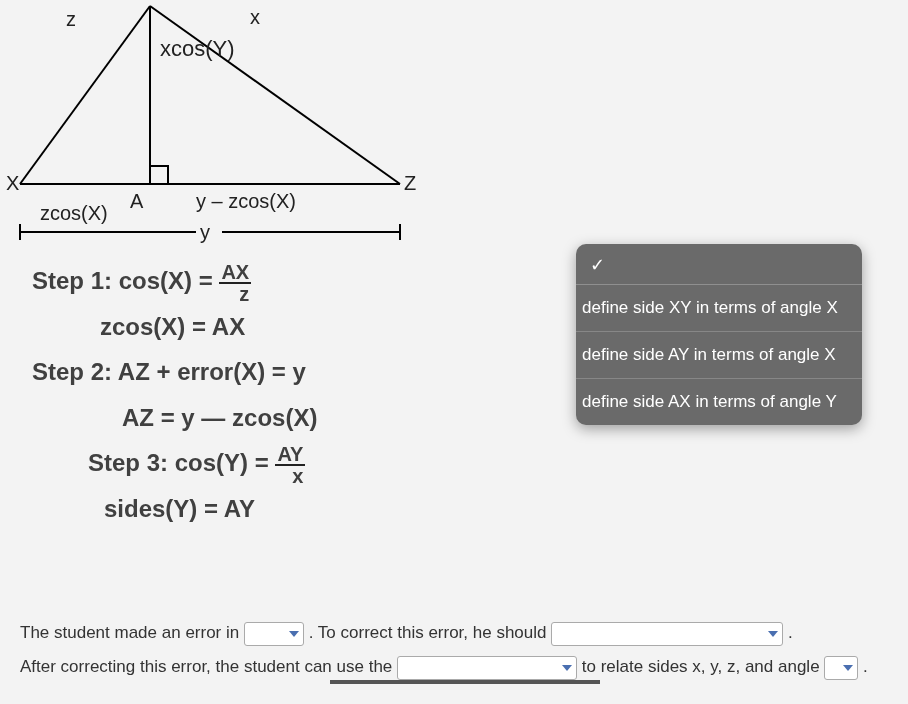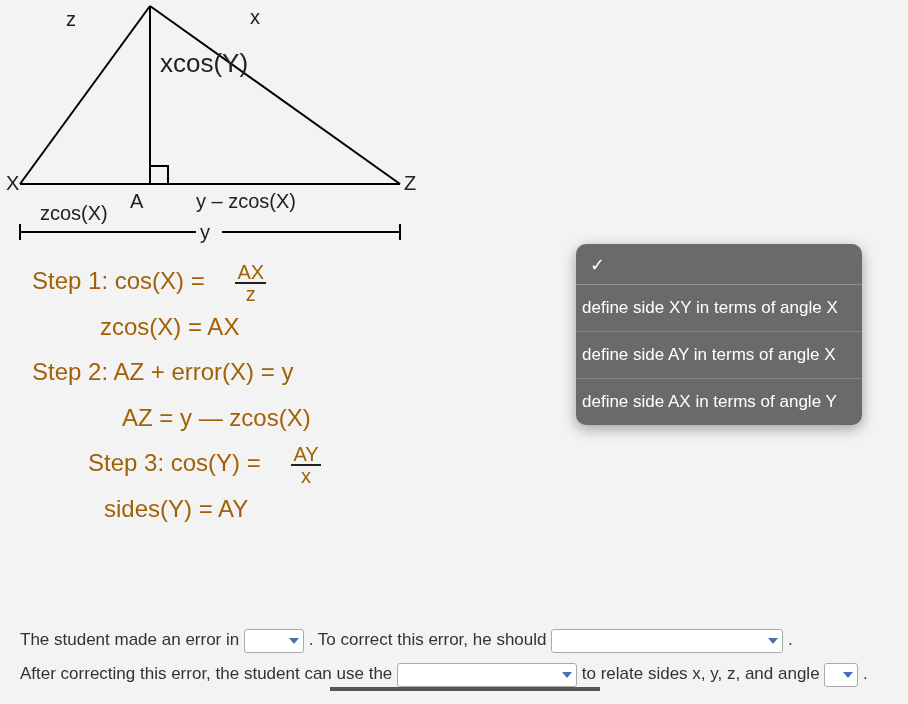--- a/index.html
+++ b/index.html
@@ -22,32 +22,31 @@
     position: absolute;
     font-size: 20px;
     font-family: Arial, sans-serif;
   }
   .steps-area {
     position: absolute;
     top: 258px;
     left: 32px;
     width: 430px;
     font-family: 'Comic Sans MS', cursive, sans-serif;
-    font-weight: normal;
+    font-weight: bold;
     font-size: 24px;
-    color: #a16207;
+    color: #404040;
     line-height: 1.9;
   }
   .steps-area .frac {
     display: inline-block;
     vertical-align: middle;
-    text-align: center;
+    text-align: right;
     font-size: 20px;
     line-height: 1;
-    margin-left: 24px;
   }
   .frac .num { display: block; border-bottom: 2px solid #222; padding: 0 2px; }
   .frac .den { display: block; padding: 0 2px; }
   .step-line { white-space: nowrap; }
   .indent1 { padding-left: 68px; }
   .indent2 { padding-left: 90px; }
   .indent3 { padding-left: 56px; }
   .indent4 { padding-left: 72px; }
 
   .dropdown-popup {
@@ -69,21 +68,21 @@
   .dropdown-popup .dd-opt {
     padding: 12px 6px;
     border-bottom: 1px solid rgba(255,255,255,0.2);
     line-height: 1.3;
   }
   .dropdown-popup .dd-opt:last-child { border-bottom: none; }
   .check-icon { color: #fff; font-size: 18px; }
 
   .bottom-area {
     position: absolute;
-    bottom: 13px;
+    bottom: 20px;
     left: 20px;
     right: 20px;
     font-size: 17px;
     color: #333;
     line-height: 2.0;
   }
   .dd-field {
     display: inline-block;
     border: 1px solid #aaa;
     background: #fff;
@@ -137,21 +136,21 @@
     <line x1="20" y1="232" x2="400" y2="232" stroke="#000" stroke-width="2"></line>
     <line x1="20" y1="224" x2="20" y2="240" stroke="#000" stroke-width="2"></line>
     <line x1="400" y1="224" x2="400" y2="240" stroke="#000" stroke-width="2"></line>
     <rect x="196" y="222" width="26" height="20" fill="#f3f3f3"></rect>
   </svg>
   <span class="triangle-label" style="left:6px; top:172px;">X</span>
   <span class="triangle-label" style="left:404px; top:172px;">Z</span>
   <span class="triangle-label" style="left:130px; top:190px;">A</span>
   <span class="triangle-label" style="left:66px; top:8px;">z</span>
   <span class="triangle-label" style="left:250px; top:6px;">x</span>
-  <span class="triangle-label" style="left:160px; top:48px; font-size:26px;">xcos(Y)</span>
+  <span class="triangle-label" style="left:160px; top:36px; font-size:22px;">xcos(Y)</span>
   <span class="triangle-label" style="left:40px; top:190px;margin-top:12px;">zcos(X)</span>
   <span class="triangle-label" style="left:196px; top:190px;">y – zcos(X)</span>
   <span class="triangle-label" style="left:200px; top:221px;">y</span>
 </div>
 
 <div class="steps-area">
   <div class="step-line">
     <span class="step-label">Step 1:</span>
     <span>cos(X) = </span><span class="frac"><span class="num">AX</span><span class="den">z</span></span>
   </div>

